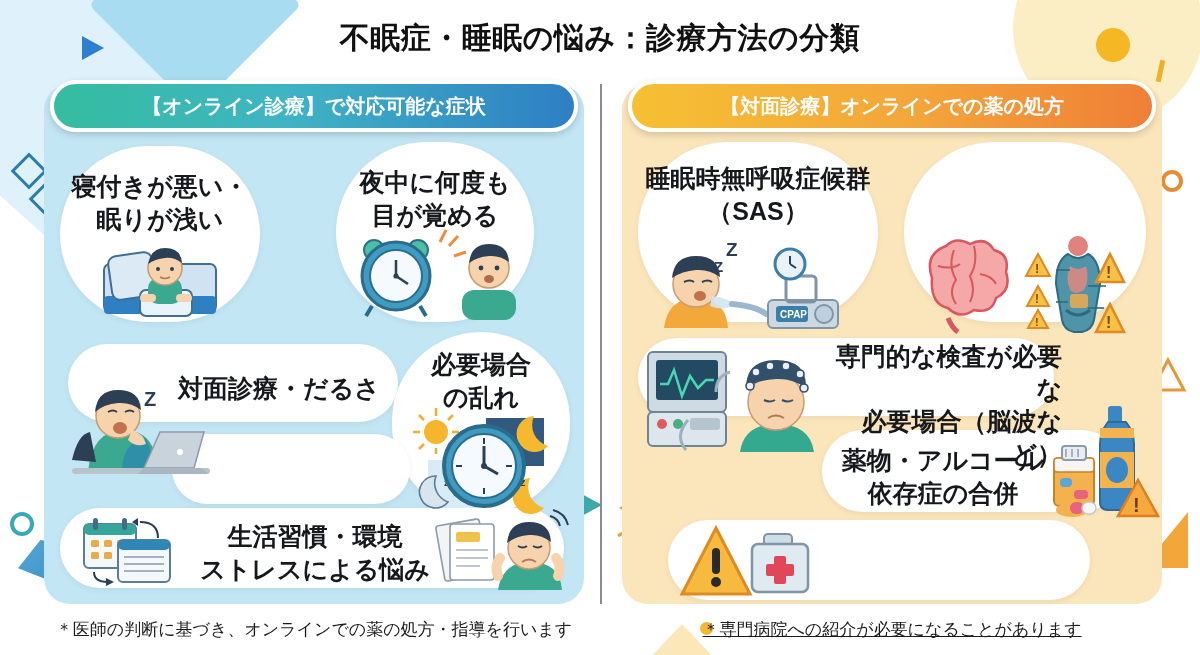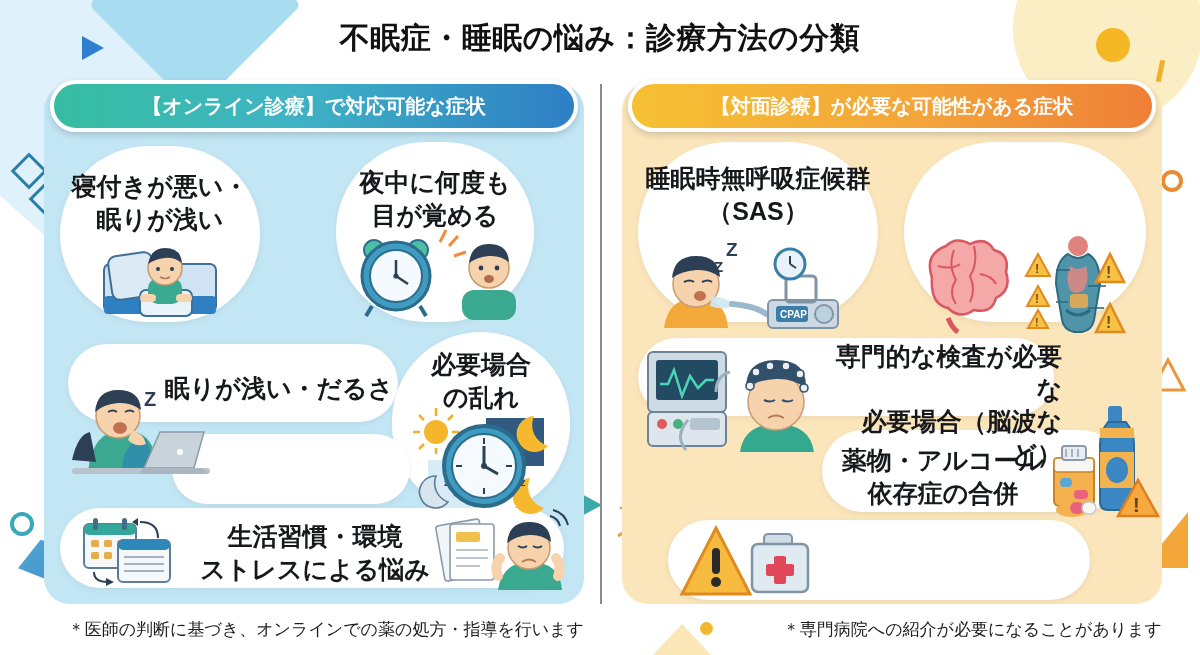--- a/index.html
+++ b/index.html
@@ -141,24 +141,24 @@
   .item-label {
     position: absolute; font-size: 25px; font-weight: 700; color: #16181c;
     line-height: 1.3; text-align: center; white-space: pre-line; z-index: 4;
   }
   .icon-wrap { position: absolute; z-index: 3; }
   svg { display: block; overflow: visible; }
 
   
   .footnote {
     position: absolute; top: 618px; font-size: 17px; font-weight: 500;
-    color: #1c1c1c; text-align: right; width: 540px;
+    color: #1c1c1c; text-align: center; width: 540px;
   }
   .fn-left  { left: 44px; }
-  .fn-right { left: 622px; }
+  .fn-right { left: 622px; text-decoration: underline; }
 </style>
 </head>
 <body>
 
 <div id="stage">
 
   <div class="deco deco-tl-band"></div>
   <div class="deco deco-tl-band2"></div>
   <div class="deco deco-tl-tri"></div>
   <div class="deco deco-diamond d1"></div>
@@ -236,21 +236,21 @@
         <rect x="108" y="62" width="54" height="30" rx="12" fill="#3aa98f"></rect>
         <circle cx="135" cy="40" r="20" fill="#f6d2ad" stroke="#c89a70" stroke-width="1.5"></circle>
         <path d="M115 35 q2-19 20-19 q19 0 20 18 q-9-7-20-6 q-12 1-20 7z" fill="#2c3f55"></path>
         <circle cx="127" cy="40" r="2.4" fill="#2c3f55"></circle>
           <circle cx="143" cy="40" r="2.4" fill="#2c3f55"></circle>
         <ellipse cx="135" cy="51" rx="5" ry="4" fill="#b06a4e"></ellipse>
       </svg>
     </div>
 
     <div class="bubble" style="left:24px; top:260px; width:330px; height:78px; border-radius:42px;"></div>
-    <div class="item-label" style="left:120px; top:288px; width:230px; text-align:center;">眠りが浅い・だるさ</div>
+    <div class="item-label" style="left:120px; top:288px; width:230px; text-align:center;">対面診療・だるさ</div>
     <div class="icon-wrap" style="left:26px; top:288px;">
       <svg width="142" height="112" viewBox="0 0 142 112">
         <text x="74" y="34" font-size="20" font-weight="700" fill="#2c3f55" font-family="Liberation Sans, sans-serif">Z</text>
         <text x="62" y="50" font-size="15" font-weight="700" fill="#2c3f55" font-family="Liberation Sans, sans-serif">z</text>
         <path d="M18 100 q4-42 36-42 q32 0 34 42z" fill="#3aa98f"></path>
         <path d="M52 100 q0-30 24-34 l12 34z" fill="#2f8fa8"></path>
         <circle cx="48" cy="44" r="22" fill="#f6d2ad" stroke="#c89a70" stroke-width="1.5"></circle>
         <path d="M25 40 q2-22 23-22 q22 0 23 20 q-10-8-23-7 q-14 1-23 9z" fill="#2c3f55"></path>
         <path d="M38 40 q5-3 9 0" stroke="#2c3f55" stroke-width="2" fill="none"></path>
         <path d="M55 40 q5-3 9 0" stroke="#2c3f55" stroke-width="2" fill="none"></path>
@@ -355,21 +355,21 @@
           <path d="M112 8 q8 2 10 10"></path>
             <path d="M115 2 q12 3 15 15"></path>
         </g>
       </svg>
     </div>
   </div>
 
   <div class="footnote fn-left">＊医師の判断に基づき、オンラインでの薬の処方・指導を行います</div>
 
   <div class="panel panel-right">
-    <div class="panel-header hdr-right">【対面診療】が必要な可能性がある症状</div>
+    <div class="panel-header hdr-right">【対面診療】オンラインでの薬の処方</div>
 
     <div class="bubble" style="left:16px; top:58px; width:240px; height:180px; border-radius:92px;"></div>
     <div class="item-label" style="left:16px; top:78px; width:240px;">睡眠時無呼吸症候群
 （SAS）</div>
     <div class="icon-wrap" style="left:38px; top:150px;">
       <svg width="186" height="96" viewBox="0 0 186 96">
         <text x="66" y="22" font-size="19" font-weight="700" fill="#2c3f55" font-family="Liberation Sans, sans-serif">Z</text>
         <text x="54" y="38" font-size="15" font-weight="700" fill="#2c3f55" font-family="Liberation Sans, sans-serif">Z</text>
         <text x="46" y="52" font-size="12" font-weight="700" fill="#2c3f55" font-family="Liberation Sans, sans-serif">z</text>
         <path d="M4 94 q4-30 32-30 q30 0 32 30z" fill="#f2a93a"></path>

